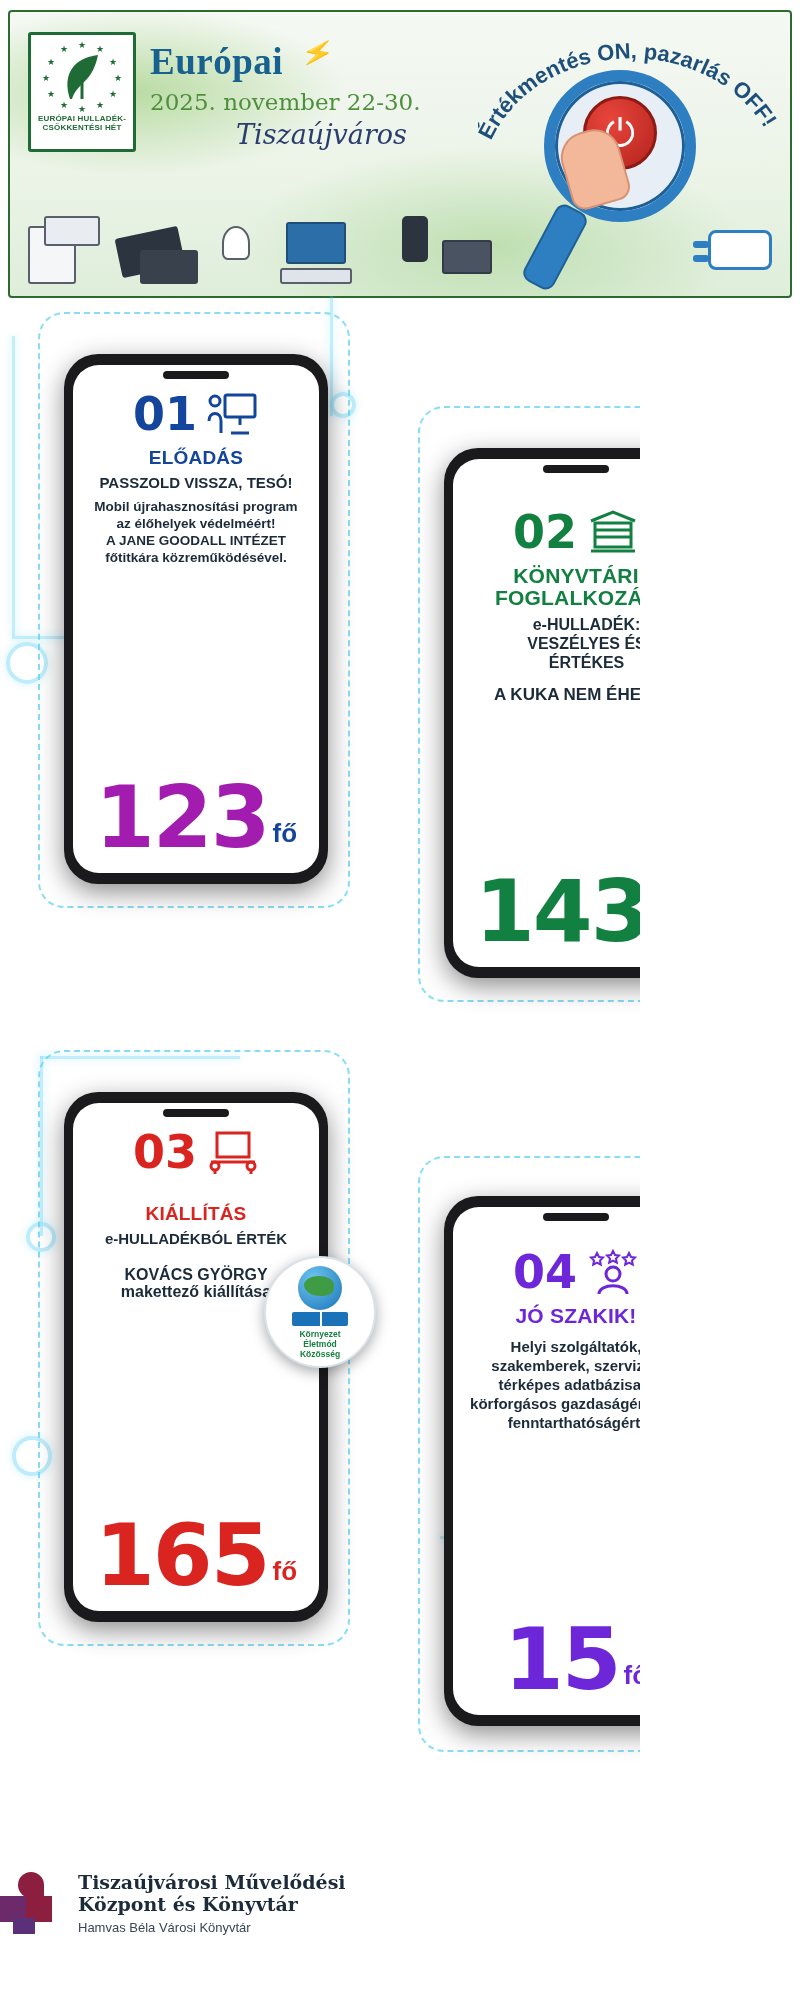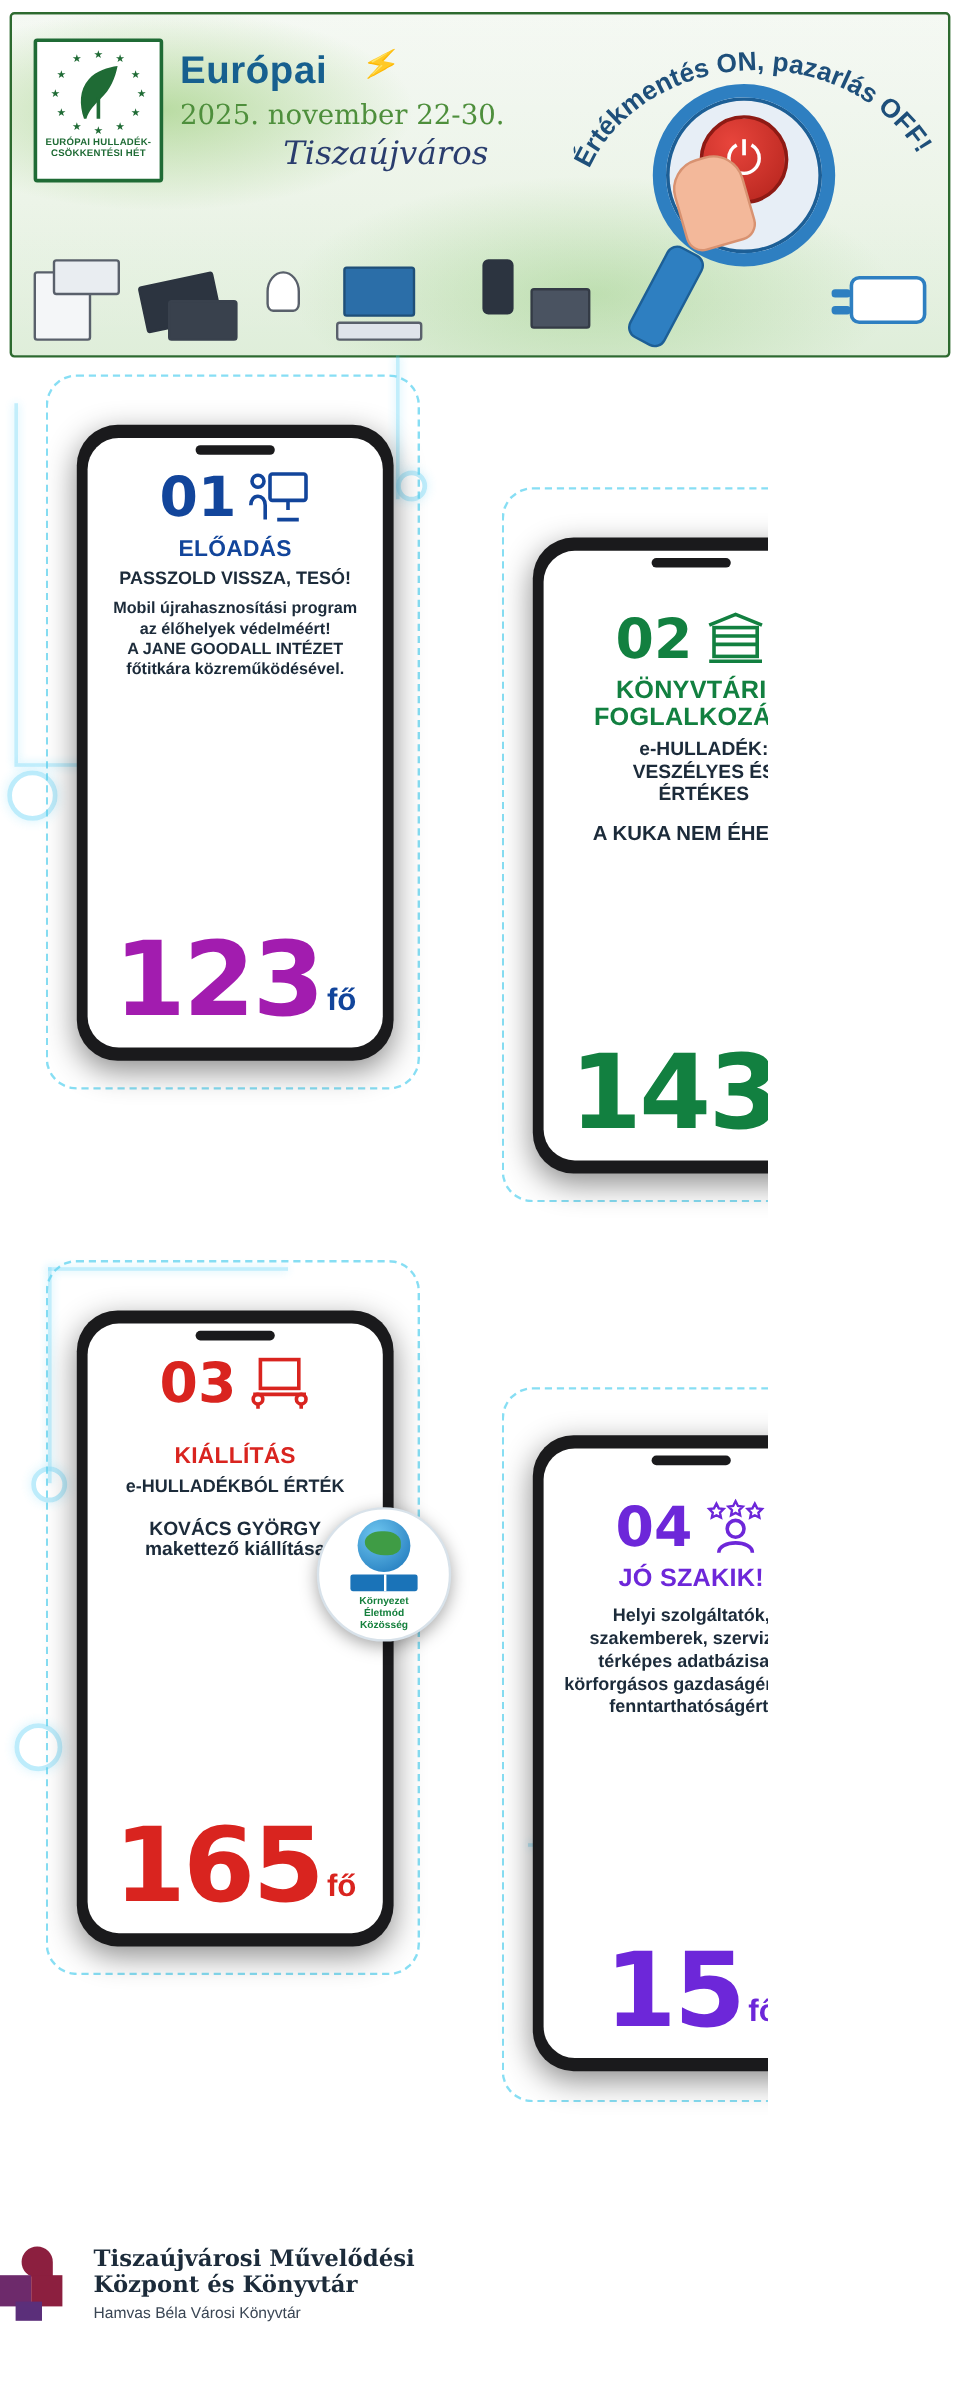--- a/index.html
+++ b/index.html
@@ -55,22 +55,22 @@
   }
   .ewwr-caption {
     font-size: 8px; font-weight: bold; color: #1f6b35;
     text-align: center; line-height: 9px; letter-spacing: .2px;
     margin-top: 1px;
   }
   .banner-title {
     position: absolute; left: 140px; top: 28px; width: 360px;
   }
   .bt-line1 {
-    font-family: Liberation Sans, sans-serif;
-    font-size: 32px; color: #17608f; font-weight: bold; letter-spacing: .5px;
+    font-family: Liberation Serif, serif;
+    font-size: 37px; color: #17608f; font-weight: bold; letter-spacing: .5px;
   }
   .bt-line2 {
     font-family: "DejaVu Serif", serif;
     font-size: 23px; color: #17608f; font-weight: bold; margin-top: 2px;
   }
   .bt-line3 {
     font-family: "DejaVu Serif", serif;
     font-size: 23px; color: #4e8f3c; margin-top: 6px;
   }
   .bt-city {

